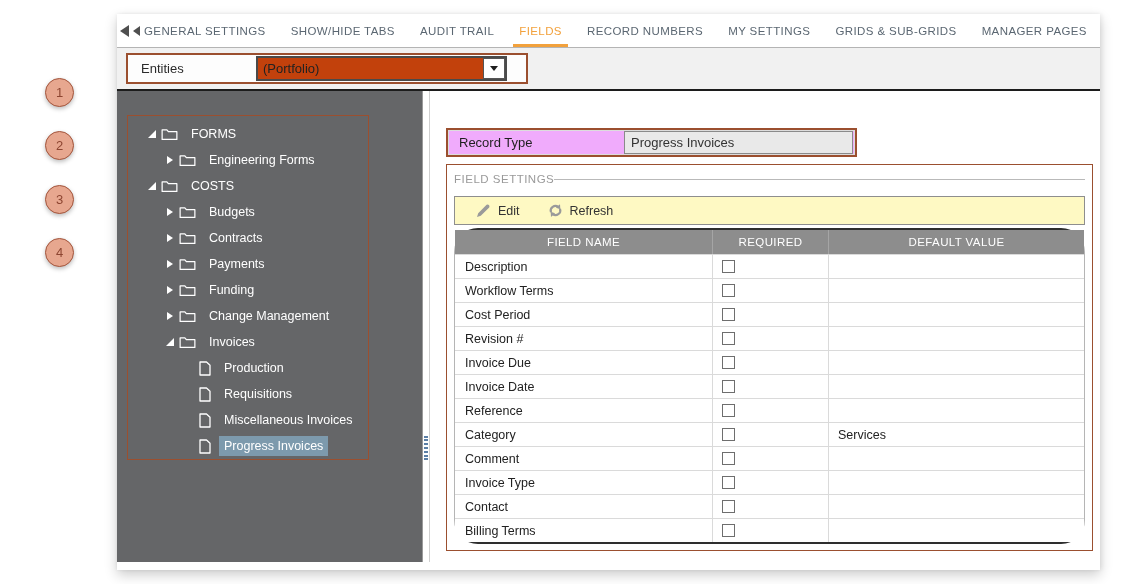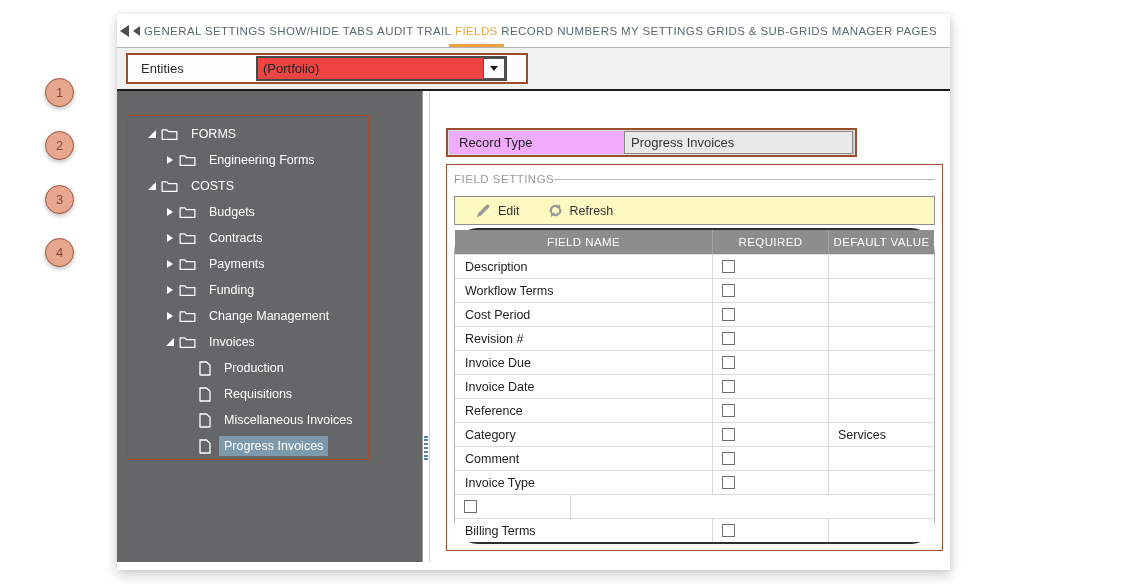--- a/index.html
+++ b/index.html
@@ -1,37 +1,37 @@
 <!DOCTYPE html>
 <html style="--accent: #F2A13C; --brown: #9B4F2F; --treebg: #656668; --selected: #7D9AAD; --headerbg: #8D8D8D;"><head>
 <meta charset="utf-8">
 <style>
   * { margin:0; padding:0; box-sizing:border-box; }
   html,body { width:1121px; height:584px; background:#ffffff; font-family:"Liberation Sans", sans-serif; overflow:hidden; }
   .stage { position:relative; width:1121px; height:584px; }
 
   
-  .card { position:absolute; left:117px; top:14px; width:833px; height:556px; background:#fff;
+  .card { position:absolute; left:117px; top:14px; width:983px; height:556px; background:#fff;
           box-shadow:0 5px 12px rgba(0,0,0,.20), 2px 0 4px rgba(0,0,0,.05), -1px 0 3px rgba(0,0,0,.04);
           display:flex; flex-direction:column; }
 
   
   .tabbar { height:34px; display:flex; align-items:center; border-bottom:1px solid #b4b4b4; background:#fff; padding-left:3px; }
   .scroll-arrow { width:0; height:0; border-top:6px solid transparent; border-bottom:6px solid transparent; border-right:9px solid #4f4f4f; }
   .scroll-arrow.small { border-top-width:5px; border-bottom-width:5px; border-right-width:7px; margin-left:4px; margin-right:-4px; position:relative; z-index:2; }
   .tabs { flex:1; display:flex; justify-content:space-between; align-items:stretch; padding:0 13px 0 8px; height:100%; }
   .tab { display:flex; align-items:center; font-size:11.5px; letter-spacing:.4px; color:#5b6772; position:relative; cursor:pointer; white-space:nowrap; }
   .tab.active { color:var(--accent); }
   .tab.active::after { content:""; position:absolute; left:-6px; right:-6px; bottom:0; height:3px; background:var(--accent); }
 
   
   .entities-row { height:41px; background:#f1f1f1; display:flex; align-items:center; padding-left:9px; }
   .entities-box { width:402px; height:31px; background:#fdfdfd; border:2px solid var(--brown); display:flex; align-items:center; }
   .entities-label { width:128px; padding-left:13px; font-size:13px; color:#2b2b2b; }
-  .combo { flex:1; height:25px; margin-right:19px; border:2px solid #4a4a4a; background:#ef4444; display:flex; align-items:center; }
+  .combo { flex:1; height:25px; margin-right:19px; border:2px solid #4a4a4a; background:#c2410c; display:flex; align-items:center; }
   .combo-value { flex:1; padding-left:5px; font-size:13px; color:#222; }
   .combo-btn { width:22px; height:21px; margin-right:0px; border:1px solid #555; background:#fff; display:flex; align-items:center; justify-content:center; cursor:pointer; }
   .combo-btn i { width:0; height:0; border-left:4px solid transparent; border-right:4px solid transparent; border-top:5px solid #1e1e1e; }
   .dark-divider { height:2px; background:#1c1c1c; }
 
   
   .content { flex:1; display:flex; margin-bottom:8px; min-height:0; }
 
   
   .tree-panel { width:305px; background:var(--treebg); position:relative; }
@@ -394,20 +394,21 @@
                 <div class="gcell c-def"></div>
               </div>
               <div class="grow">
                 <div class="gcell c-name">Invoice Type</div>
                 <div class="gcell c-req">
                   <span class="checkbox"></span>
                 </div>
                 <div class="gcell c-def"></div>
               </div>
               <div class="grow">
+                <div class="gcell c-name">Contact</div>
                 <div class="gcell c-req">
                   <span class="checkbox"></span>
                 </div>
                 <div class="gcell c-def"></div>
               </div>
               <div class="grow">
                 <div class="gcell c-name">Billing Terms</div>
                 <div class="gcell c-req">
                   <span class="checkbox"></span>
                 </div>

